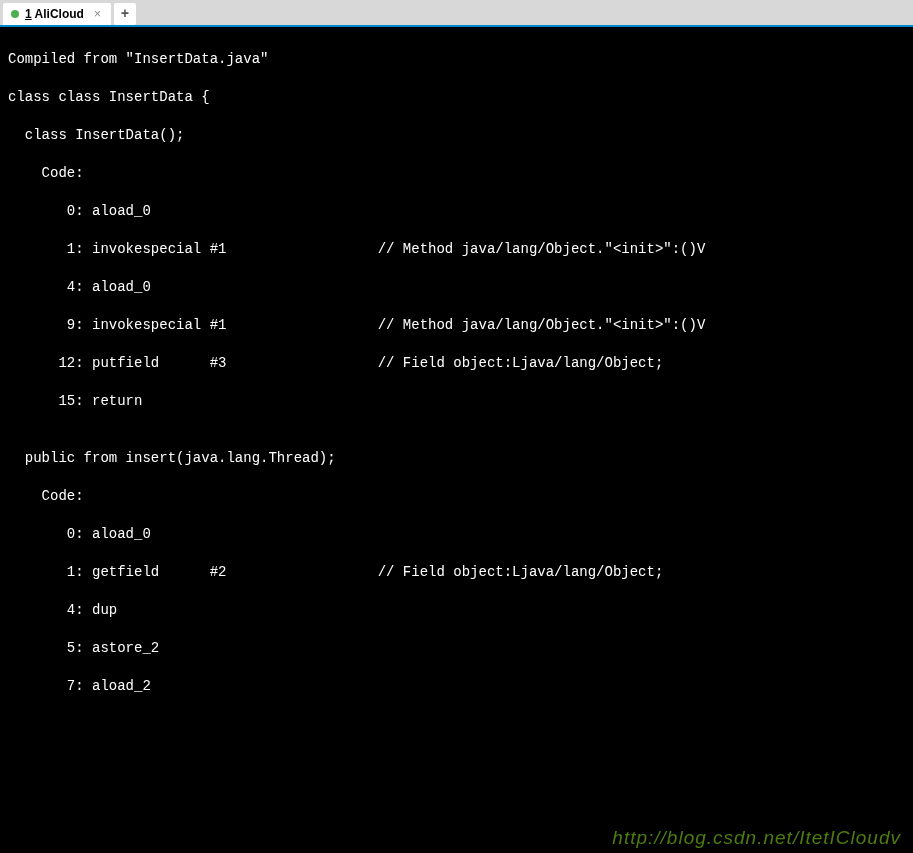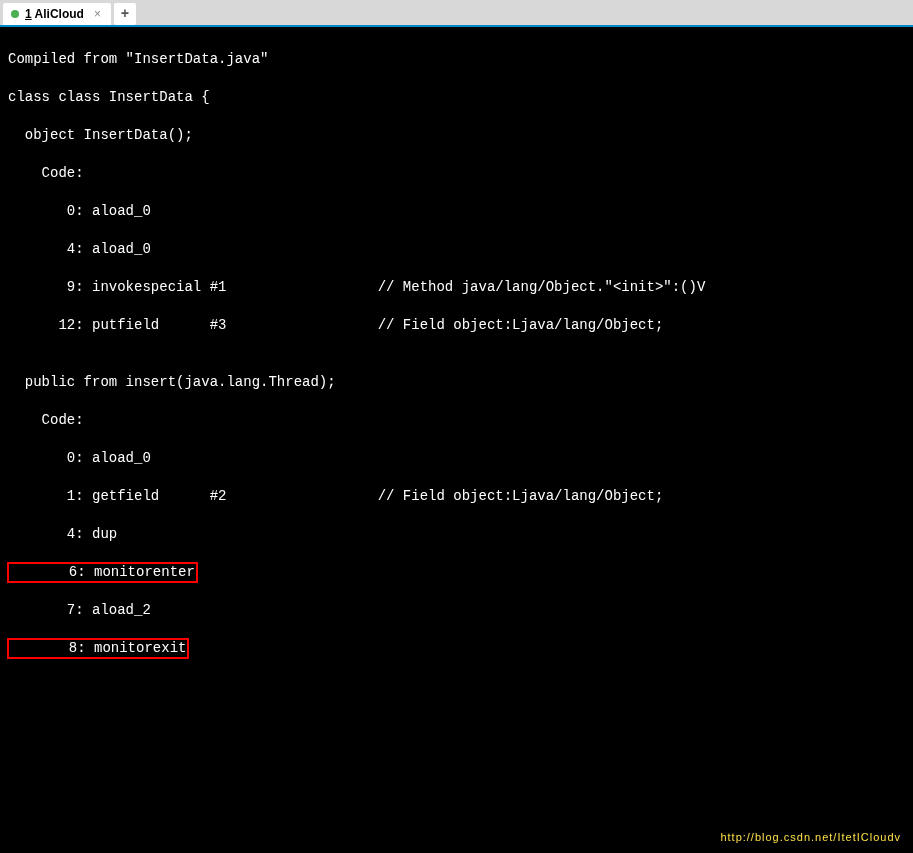--- a/index.html
+++ b/index.html
@@ -77,56 +77,58 @@
       border: 2px solid #ff0000;
       display: inline-block;
       padding: 0 1px;
       margin: -2px -1px;
       line-height: 17px;
     }
     .watermark {
       position: absolute;
       bottom: 6px;
       right: 12px;
-      color: #fde047;
+      color: #4d7c0f;
       font-family: Arial, sans-serif;
-      font-size: 11px;
+      font-size: 19px;
+      font-style: italic;
       letter-spacing: 1px;
     }
   </style>
 </head>
 <body>
 
 <div class="tab-bar">
   <div class="tab">
     <span class="tab-dot"></span>
     <span><b><span class="tab-underline">1</span><span> AliCloud</span></b></span>
     <span class="tab-close">×</span>
   </div>
   <div class="tab-add">+</div>
 </div>
 
 <div class="editor">
 <div class="code-line">Compiled from "InsertData.java"</div>
 <div class="code-line">class class InsertData {</div>
-<div class="code-line">  object InsertData();</div>
+<div class="code-line">  class InsertData();</div>
 <div class="code-line">    Code:</div>
 <div class="code-line">       0: aload_0</div>
+<div class="code-line">       1: invokespecial #1                  // Method java/lang/Object."&lt;init&gt;":()V</div>
 <div class="code-line">       4: aload_0</div>
 <div class="code-line">       9: invokespecial #1                  // Method java/lang/Object."&lt;init&gt;":()V</div>
 <div class="code-line">      12: putfield      #3                  // Field object:Ljava/lang/Object;</div>
+<div class="code-line">      15: return</div>
 <div class="code-line"></div>
 <div class="code-line">  public from insert(java.lang.Thread);</div>
 <div class="code-line">    Code:</div>
 <div class="code-line">       0: aload_0</div>
 <div class="code-line">       1: getfield      #2                  // Field object:Ljava/lang/Object;</div>
 <div class="code-line">       4: dup</div>
-<div class="code-line"><span class="highlight-box">       6: monitorenter</span></div>
+<div class="code-line">       5: astore_2</div>
 <div class="code-line">       7: aload_2</div>
-<div class="code-line"><span class="highlight-box">       8: monitorexit</span></div>
 
 
 
 
 
 
 
 
 
 

